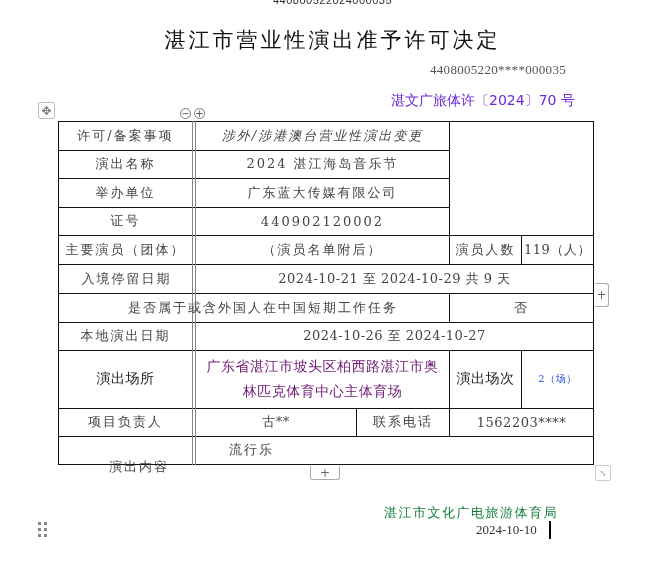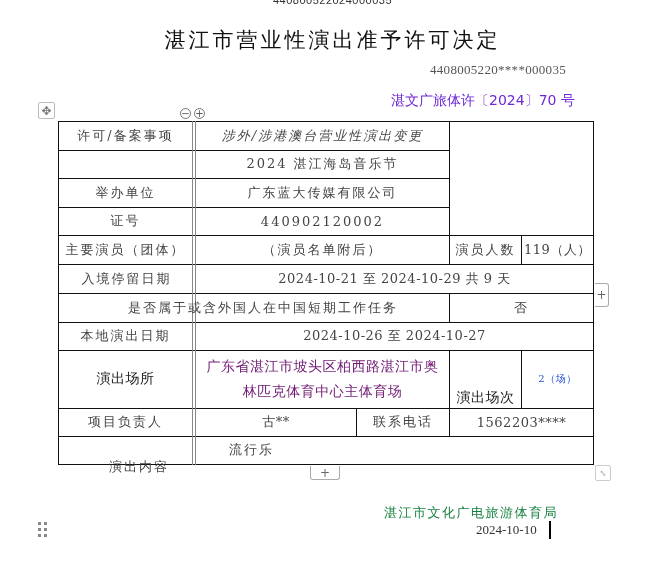--- a/index.html
+++ b/index.html
@@ -104,20 +104,21 @@
   <div class="vl" style="left:391px;top:114px;height:29px;"></div>
   <div class="vl" style="left:463px;top:114px;height:29px;"></div>
   <div class="vl" style="left:391px;top:172px;height:29px;"></div>
   <div class="vl" style="left:391px;top:229px;height:86px;"></div>
   <div class="vl" style="left:463px;top:229px;height:58px;"></div>
   <div class="vl" style="left:298px;top:287px;height:28px;"></div>
 
   <div class="cell" style="left:0;top:0;width:135px;height:29px;">许可/备案事项</div>
   <div class="cell" style="left:138px;top:0;width:253px;height:29px;font-style:italic;">涉外/涉港澳台营业性演出变更</div>
 
+  <div class="cell" style="left:0;top:29px;width:135px;height:28px;">演出名称</div>
   <div class="cell" style="left:138px;top:29px;width:253px;height:28px;">2024 湛江海岛音乐节</div>
 
   <div class="cell" style="left:0;top:57px;width:135px;height:29px;">举办单位</div>
   <div class="cell" style="left:138px;top:57px;width:253px;height:29px;">广东蓝大传媒有限公司</div>
 
   <div class="cell" style="left:0;top:86px;width:135px;height:28px;">证号</div>
   <div class="cell" style="left:138px;top:86px;width:253px;height:28px;">440902120002</div>
 
   <div class="cell" style="left:392px;top:0;width:143px;height:114px;"></div>
 
@@ -133,21 +134,21 @@
   <div class="cell" style="left:392px;top:172px;width:143px;height:29px;">否</div>
 
   <div class="cell" style="left:0;top:201px;width:135px;height:28px;">本地演出日期</div>
   <div class="cell" style="left:138px;top:201px;width:397px;height:28px;letter-spacing:0.5px;">2024-10-26 至 2024-10-27</div>
 
   <div class="cell sans-label" style="left:0;top:229px;width:135px;height:58px;">演出场所</div>
   <div class="cell venue-text" style="left:138px;top:229px;width:253px;height:58px;flex-direction:column;">
     <span>广东省湛江市坡头区柏西路湛江市奥</span>
     <span>林匹克体育中心主体育场</span>
   </div>
-  <div class="cell sans-label" style="left:392px;top:229px;width:71px;height:58px;margin-top:19px;">演出场次</div>
+  <div class="cell sans-label" style="left:392px;top:229px;width:71px;height:58px;">演出场次</div>
   <div class="cell" style="left:464px;top:229px;width:71px;height:58px;letter-spacing:0.5px;color:#1d4ed8;font-size:10px;">2（场）</div>
 
   <div class="cell" style="left:0;top:287px;width:135px;height:28px;">项目负责人</div>
   <div class="cell" style="left:138px;top:287px;width:160px;height:28px;letter-spacing:0.5px;">古**</div>
   <div class="cell" style="left:299px;top:287px;width:92px;height:28px;">联系电话</div>
   <div class="cell" style="left:392px;top:287px;width:143px;height:28px;letter-spacing:0.5px;">1562203****</div>
 
   <div class="cell" style="left:0;top:332px;width:162px;height:28px;">演出内容</div>
   <div class="cell" style="left:138px;top:315px;width:397px;height:28px;justify-content:flex-start;padding-left:33px;">流行乐</div>
 </div>

